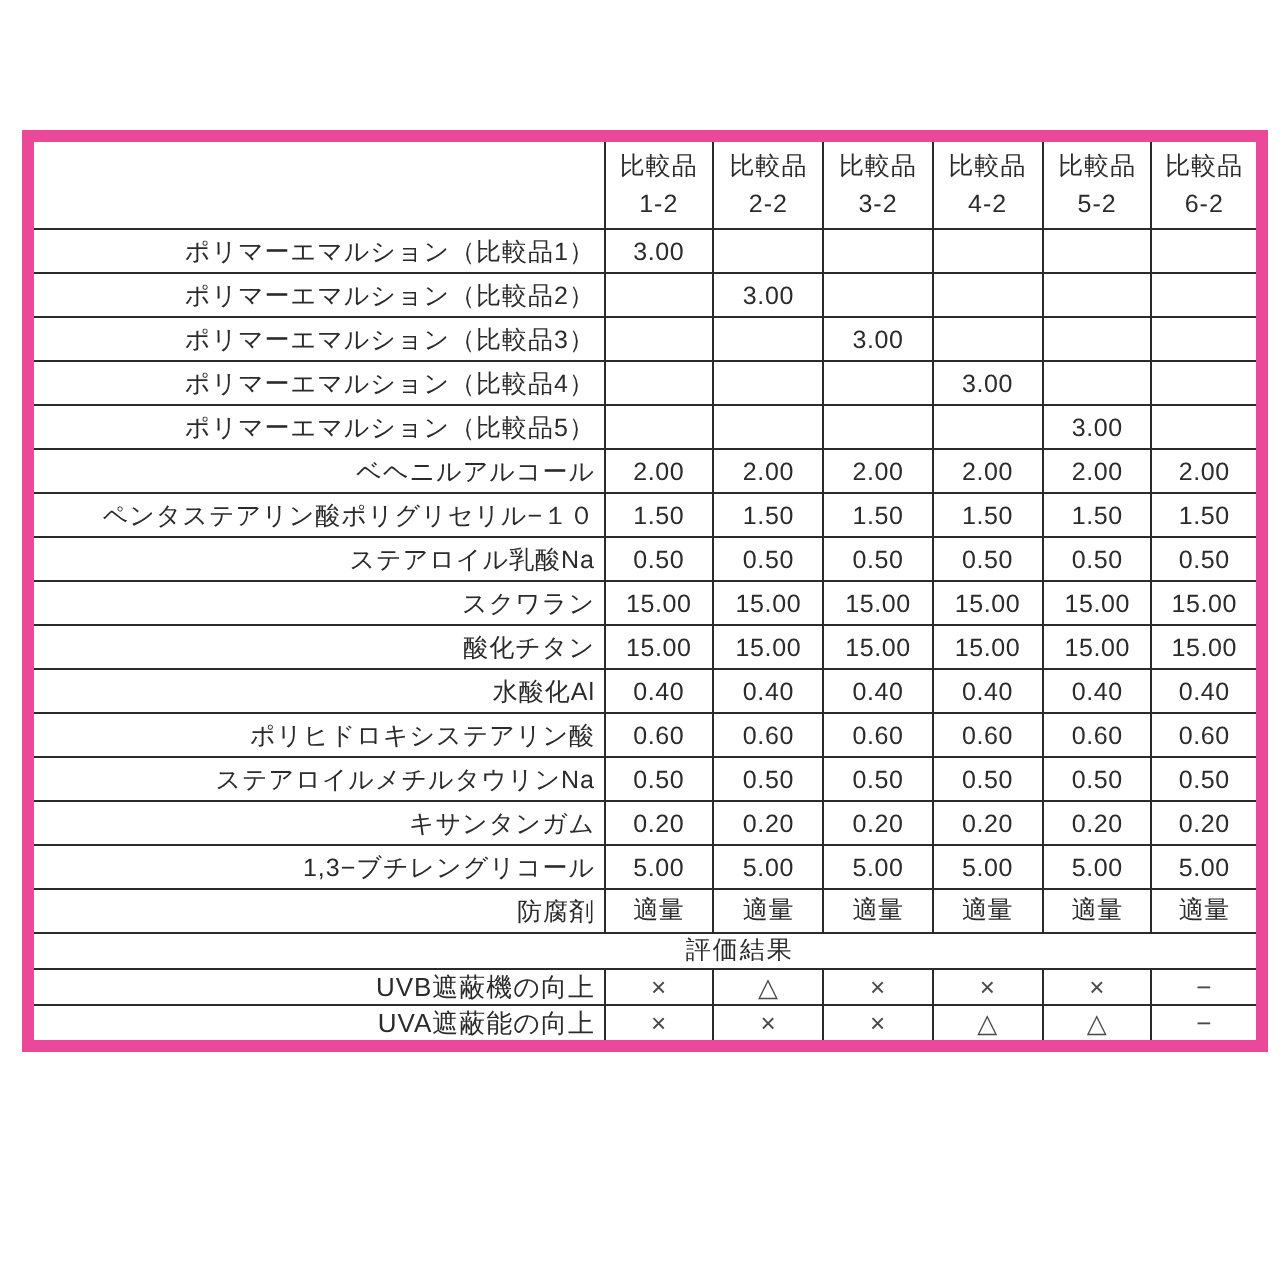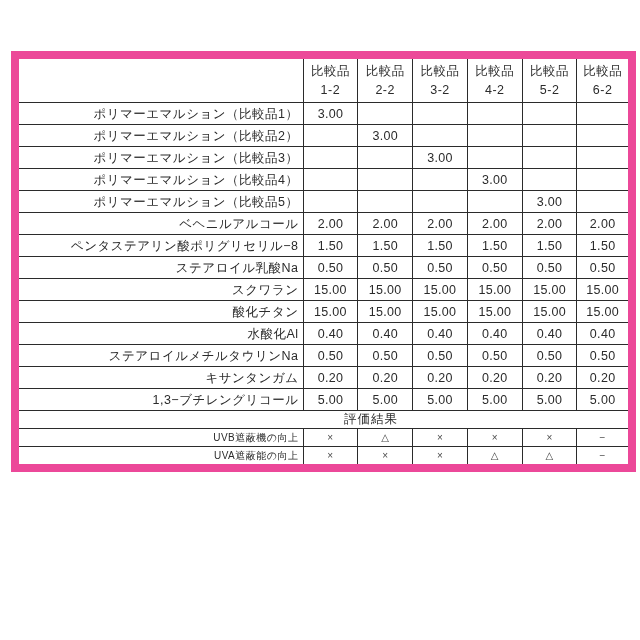--- a/index.html
+++ b/index.html
@@ -5,25 +5,25 @@
   html,body{margin:0;padding:0;background:#ffffff;}
   .page{
     position:relative;
     width:640px;height:640px;
     background:#ffffff;
     font-family:"Liberation Sans","DejaVu Sans",sans-serif;
     color:#2b2b2b;
   }
   table.formula-table{
     position:absolute;
-    left:11px;top:51px;
+    left:11px;top:65px;
     width:617px;
     border-collapse:collapse;
     table-layout:fixed;
-    border:8px solid #ec4899;
+    border:6px solid #ec4899;
     background:#ffffff;
   }
   .formula-table col.c-label{width:288px;}
   .formula-table col.c-data{width:54.8px;}
   .formula-table th,
   .formula-table td{
     border:1px solid #2b2b2b;
     font-weight:normal;
     overflow:hidden;
     vertical-align:middle;
@@ -54,21 +54,21 @@
     letter-spacing:0.3px;
   }
   
   tr.row-section td{
     height:17px;
     text-align:center;
     font-size:12.5px;
     letter-spacing:1px;
     padding-left:95px; 
   }
-  tr.row-result td{height:17px;font-size:10px;margin-top:34px;}
+  tr.row-result td{height:17px;font-size:13px;margin-top:34px;}
   tr.row-result td.cell-label{line-height:15px;}
   tr.row-result td.cell-value{color:#4a4a4a;}
 </style>
 </head>
 <body>
 
 <div class="page">
   <table class="formula-table">
     <colgroup>
       <col class="c-label">
@@ -145,21 +145,21 @@
         <tr class="row-ing">
           <td class="cell-label">ベヘニルアルコール</td>
           <td class="cell-value">2.00</td>
           <td class="cell-value">2.00</td>
           <td class="cell-value">2.00</td>
           <td class="cell-value">2.00</td>
           <td class="cell-value">2.00</td>
           <td class="cell-value">2.00</td>
         </tr>
         <tr class="row-ing">
-          <td class="cell-label">ペンタステアリン酸ポリグリセリル−8</td>
+          <td class="cell-label">ペンタステアリン酸ポリグリセリル−１０</td>
           <td class="cell-value">1.50</td>
           <td class="cell-value">1.50</td>
           <td class="cell-value">1.50</td>
           <td class="cell-value">1.50</td>
           <td class="cell-value">1.50</td>
           <td class="cell-value">1.50</td>
         </tr>
         <tr class="row-ing">
           <td class="cell-label">ステアロイル乳酸Na</td>
           <td class="cell-value">0.50</td>
@@ -190,20 +190,29 @@
         <tr class="row-ing">
           <td class="cell-label">水酸化Al</td>
           <td class="cell-value">0.40</td>
           <td class="cell-value">0.40</td>
           <td class="cell-value">0.40</td>
           <td class="cell-value">0.40</td>
           <td class="cell-value">0.40</td>
           <td class="cell-value">0.40</td>
         </tr>
         <tr class="row-ing">
+          <td class="cell-label">ポリヒドロキシステアリン酸</td>
+          <td class="cell-value">0.60</td>
+          <td class="cell-value">0.60</td>
+          <td class="cell-value">0.60</td>
+          <td class="cell-value">0.60</td>
+          <td class="cell-value">0.60</td>
+          <td class="cell-value">0.60</td>
+        </tr>
+        <tr class="row-ing">
           <td class="cell-label">ステアロイルメチルタウリンNa</td>
           <td class="cell-value">0.50</td>
           <td class="cell-value">0.50</td>
           <td class="cell-value">0.50</td>
           <td class="cell-value">0.50</td>
           <td class="cell-value">0.50</td>
           <td class="cell-value">0.50</td>
         </tr>
         <tr class="row-ing">
           <td class="cell-label">キサンタンガム</td>
@@ -215,20 +224,29 @@
           <td class="cell-value">0.20</td>
         </tr>
         <tr class="row-ing">
           <td class="cell-label">1,3−ブチレングリコール</td>
           <td class="cell-value">5.00</td>
           <td class="cell-value">5.00</td>
           <td class="cell-value">5.00</td>
           <td class="cell-value">5.00</td>
           <td class="cell-value">5.00</td>
           <td class="cell-value">5.00</td>
+        </tr>
+        <tr class="row-ing">
+          <td class="cell-label">防腐剤</td>
+          <td class="cell-value">適量</td>
+          <td class="cell-value">適量</td>
+          <td class="cell-value">適量</td>
+          <td class="cell-value">適量</td>
+          <td class="cell-value">適量</td>
+          <td class="cell-value">適量</td>
         </tr>
       </tbody>
     <tbody>
       <tr class="row-section">
         <td colspan="7">評価結果</td>
       </tr>
     </tbody>
     <tbody id="result-body">
         <tr class="row-result">
           <td class="cell-label">UVB遮蔽機の向上</td>

